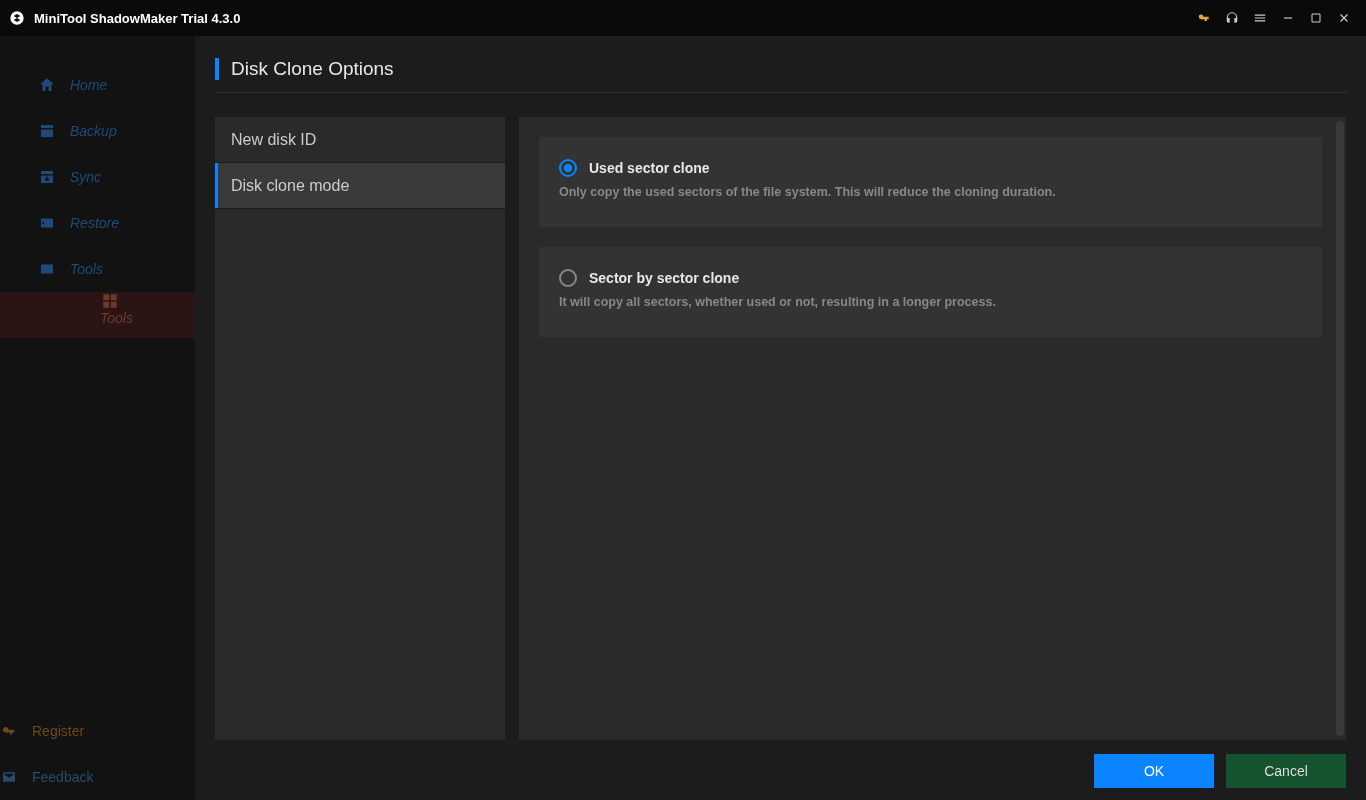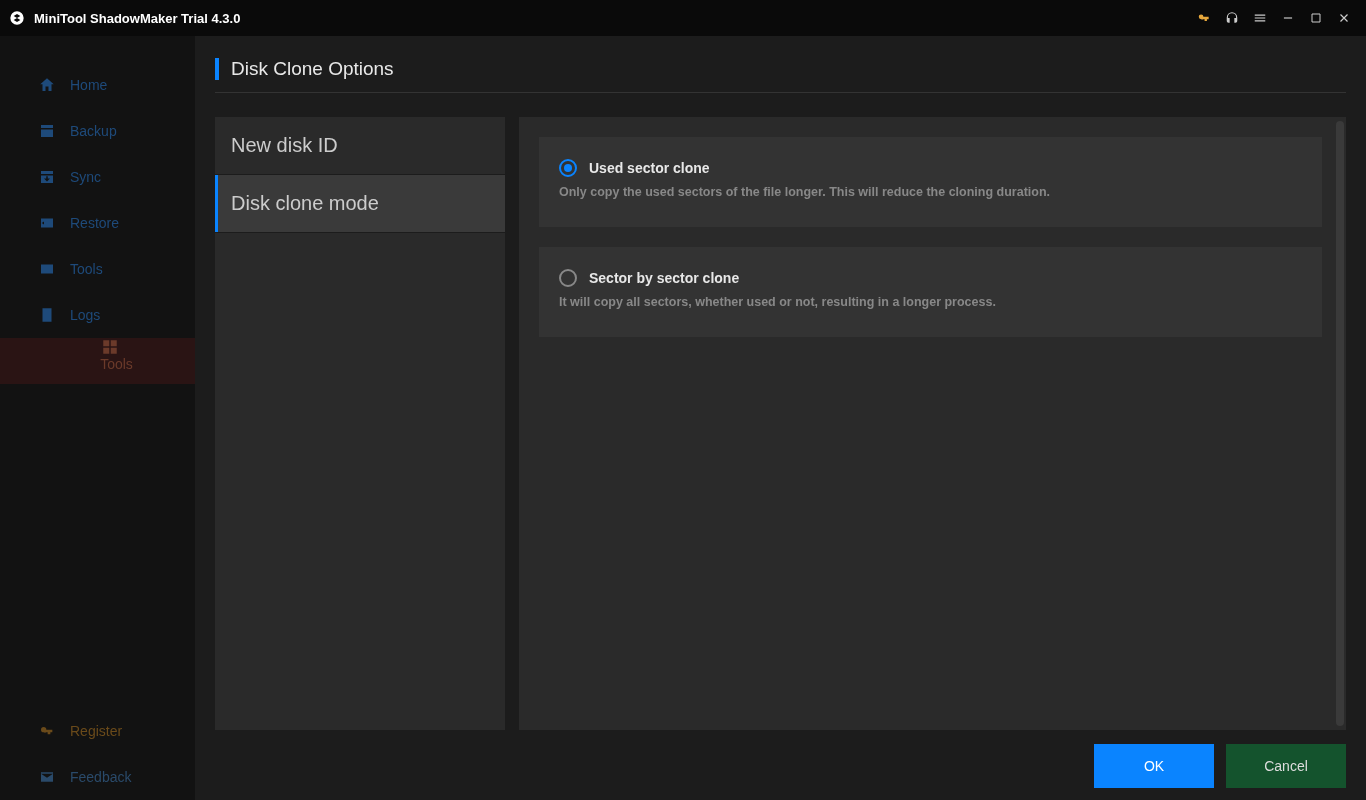--- a/index.html
+++ b/index.html
@@ -11,55 +11,55 @@
 .titlebar .title { font-size: 13px; font-weight: 600; color: #fff; }
 .titlebar .spacer { flex: 1; }
 .titlebar .tb-icon { width: 28px; height: 28px; display: flex; align-items: center; justify-content: center; color: #ccc; cursor: pointer; }
 .titlebar .tb-icon.key { color: #e6a73c; }
 
 
 .main { display: flex; height: calc(800px - 36px); }
 
 
 .sidebar { width: 195px; background: #121212; display: flex; flex-direction: column; padding-top: 26px; }
-.nav-item { display: flex; align-items: center; height: 46px; padding-left: 38px; color: #1e4a7a; cursor: pointer; font-size: 14px; }
+.nav-item { display: flex; align-items: center; height: 46px; padding-left: 38px; color: #1e4a7a; cursor: pointer; font-size: 14px; font-style: italic; }
 .nav-item .nav-icon { width: 18px; height: 18px; margin-right: 14px; display:flex; align-items:center; justify-content:center; }
 .nav-item.active { background: #2a1414; color: #6b3a2a; flex-direction: column; }
 .sidebar .grow { flex: 1; }
-.bottom-item { display: flex; align-items: center; height: 46px; padding-left: 38px; color: #2a4a6a; cursor: pointer; font-size: 14px; }
+.bottom-item { display: flex; align-items: center; height: 46px; color: #2a4a6a; cursor: pointer; font-size: 14px; }
 .bottom-item .nav-icon { width: 18px; height: 18px; margin-right: 14px; display:flex; align-items:center; justify-content:center; }
 
 
 .content { flex: 1; background: #1c1c1c; padding: 22px 20px 12px 20px; display: flex; flex-direction: column; position: relative; }
 .page-header { display: flex; align-items: center; margin-bottom: 8px; padding-bottom: 12px; border-bottom: 1px solid #333; }
 .page-header .bar { width: 4px; height: 22px; background: #0a84ff; margin-right: 12px; }
 .page-header .title { font-size: 19px; color: #e8e8e8; }
 
 .panels { flex: 1; display: flex; gap: 14px; margin-top: 16px; min-height: 0; }
 
 
 .left-panel { width: 290px; background: #2a2a2a; }
-.left-option { height: 58px; display: flex; align-items: center; padding-left: 16px; font-size: 20px; color: #ccc; cursor: pointer; border-bottom: 1px solid #1c1c1c; position: relative; }
+.left-option { height: 46px; display: flex; align-items: center; padding-left: 16px; font-size: 16px; color: #ccc; cursor: pointer; border-bottom: 1px solid #1c1c1c; position: relative; }
 .left-option.selected { background: #3a3a3a; }
 .left-option.selected::before { content: ""; position: absolute; left: 0; top: 0; bottom: 0; width: 3px; background: #0a84ff; }
 
 
 .right-panel { flex: 1; background: #2a2a2a; padding: 20px 10px 20px 20px; overflow-y: auto; position: relative; font-weight: bold; }
 .right-panel .scrollbar-track { position:absolute; right:2px; top:4px; bottom:4px; width:8px; background:#3a3a3a; border-radius:4px; }
 .option-card { background: #333333; padding: 22px 20px 28px 20px; margin-bottom: 20px; margin-right: 14px; }
 .option-card .radio-row { display: flex; align-items: center; margin-bottom: 8px; cursor: pointer; }
 .radio { width: 18px; height: 18px; border-radius: 50%; border: 2px solid #888; margin-right: 12px; display:flex; align-items:center; justify-content:center; }
 .radio.selected { border-color: #0a84ff; }
 .radio.selected .dot { width: 8px; height: 8px; border-radius: 50%; background: #0a84ff; }
 .option-card .opt-title { font-size: 14px; color: #e8e8e8; }
 .option-card .opt-desc { font-size: 12.5px; color: #888; margin-left: 0; }
 
 
 .footer { display: flex; justify-content: flex-end; gap: 12px; padding-top: 14px; }
-.btn { width: 120px; height: 44px; border: none; font-size: 14px; cursor: pointer; color: #fff; }
+.btn { width: 120px; height: 34px; border: none; font-size: 14px; cursor: pointer; color: #fff; }
 .btn.primary { background: #0a84ff; }
 .btn.secondary { background: #14532d; color: #ddd; }
 
 svg { display: block; }
 </style>
 </head>
 <body>
 
 <div class="titlebar">
   <span class="logo">
@@ -136,28 +136,20 @@
       </span>
       <span>Restore</span>
     </div>
     <div class="nav-item">
       <span class="nav-icon">
         <svg width="18" height="18" viewBox="0 0 24 24">
             <path fill="currentColor" d="M4 6h16v12H4zM7 9h10M7 12h10M7 15h6"></path>
           </svg>
       </span>
       <span>Tools</span>
-    </div>
-    <div class="nav-item">
-      <span class="nav-icon">
-        <svg width="18" height="18" viewBox="0 0 24 24">
-            <path fill="currentColor" d="M6 3h12v18H6zM9 7h6M9 11h6M9 15h6"></path>
-          </svg>
-      </span>
-      <span>Logs</span>
     </div>
     <div class="nav-item active">
       <span class="nav-icon">
         <svg width="18" height="18" viewBox="0 0 24 24">
             <path fill="currentColor" d="M3 3h8v8H3zM13 3h8v8h-8zM3 13h8v8H3zM13 13h8v8h-8z"></path>
           </svg>
       </span>
       <span>Tools</span>
     </div>
 
@@ -199,21 +191,21 @@
       </div>
 
       <div class="right-panel">
         <div class="option-card">
           <div class="radio-row">
             <span class="radio selected">
                 <span class="dot"></span>
               </span>
             <span class="opt-title">Used sector clone</span>
           </div>
-          <div class="opt-desc">Only copy the used sectors of the file longer. This will reduce the cloning duration.</div>
+          <div class="opt-desc">Only copy the used sectors of the file system. This will reduce the cloning duration.</div>
         </div>
 
         <div class="option-card">
           <div class="radio-row">
             <span class="radio"></span>
             <span class="opt-title">Sector by sector clone</span>
           </div>
           <div class="opt-desc">It will copy all sectors, whether used or not, resulting in a longer process.</div>
         </div>
         <div class="scrollbar-track"></div>

